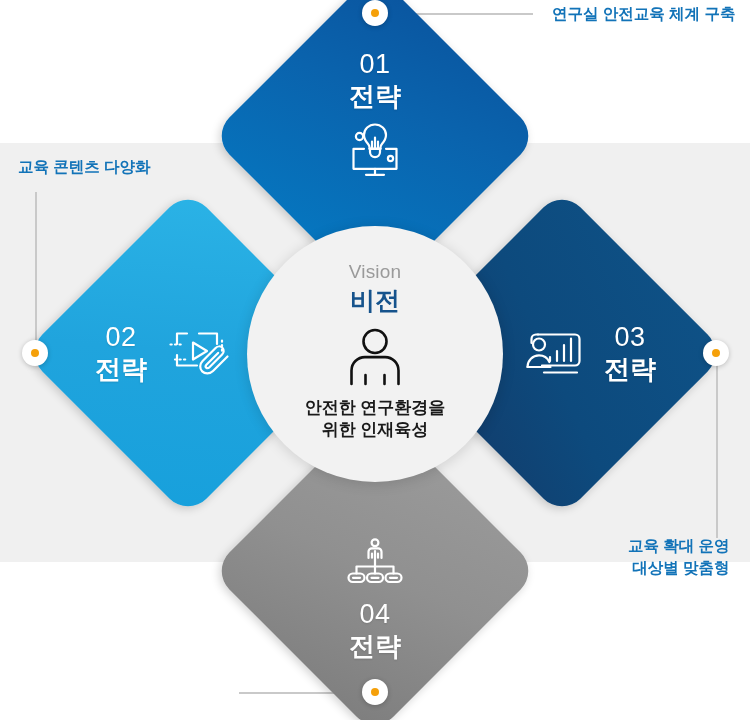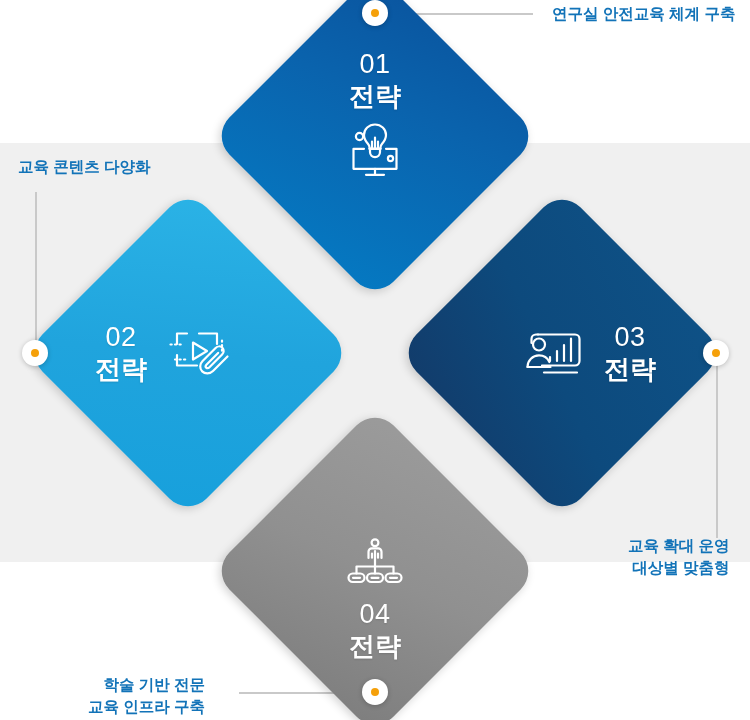--- a/index.html
+++ b/index.html
@@ -317,37 +317,48 @@
           </svg>
         </div>
         <div class="d-text">
           <div class="d-num">04</div>
           <div class="d-label">전략</div>
         </div>
       </div>
     </div>
   </div>
 
+  <div class="center-circle">
+    <div class="vision-en">Vision</div>
+    <div class="vision-ko">비전</div>
+    <div class="vision-icon">
+      <svg width="58" height="60" viewBox="0 0 58 60" fill="none" stroke="#111111" stroke-width="2.6" stroke-linecap="round" stroke-linejoin="round">
+        <circle cx="29" cy="14.5" r="11.5"></circle>
+        <path d="M5.5 57V43.5c0-7.4 6-13.4 13.4-13.4h20.2c7.4 0 13.4 6 13.4 13.4V57"></path>
+        <path d="M19.5 57v-9M38.5 57v-9"></path>
+      </svg>
+    </div>
+    <div class="vision-desc">
+      <span>안전한 연구환경을</span><br>
+      <span>위한 인재육성</span>
+    </div>
+  </div>
 
   <div class="dot dot-top"></div>
   <div class="dot dot-left"></div>
   <div class="dot dot-right"></div>
   <div class="dot dot-bottom"></div>
 
   <div class="callout c-top">
     <span class="ln">연구실 안전교육 체계 구축</span>
   </div>
 
   <div class="callout c-left">
     <span class="ln">교육 콘텐츠 다양화</span>
   </div>
 
   <div class="callout c-right">
     <span class="ln">교육 확대 운영</span>
     <span class="ln">대상별 맞춤형</span>
   </div>
 
-  <div class="callout c-bottom">
-    <span class="ln">학술 기반 전문</span>
-    <span class="ln">교육 인프라 구축</span>
-  </div>
 
 </div>
 
 </body></html>

